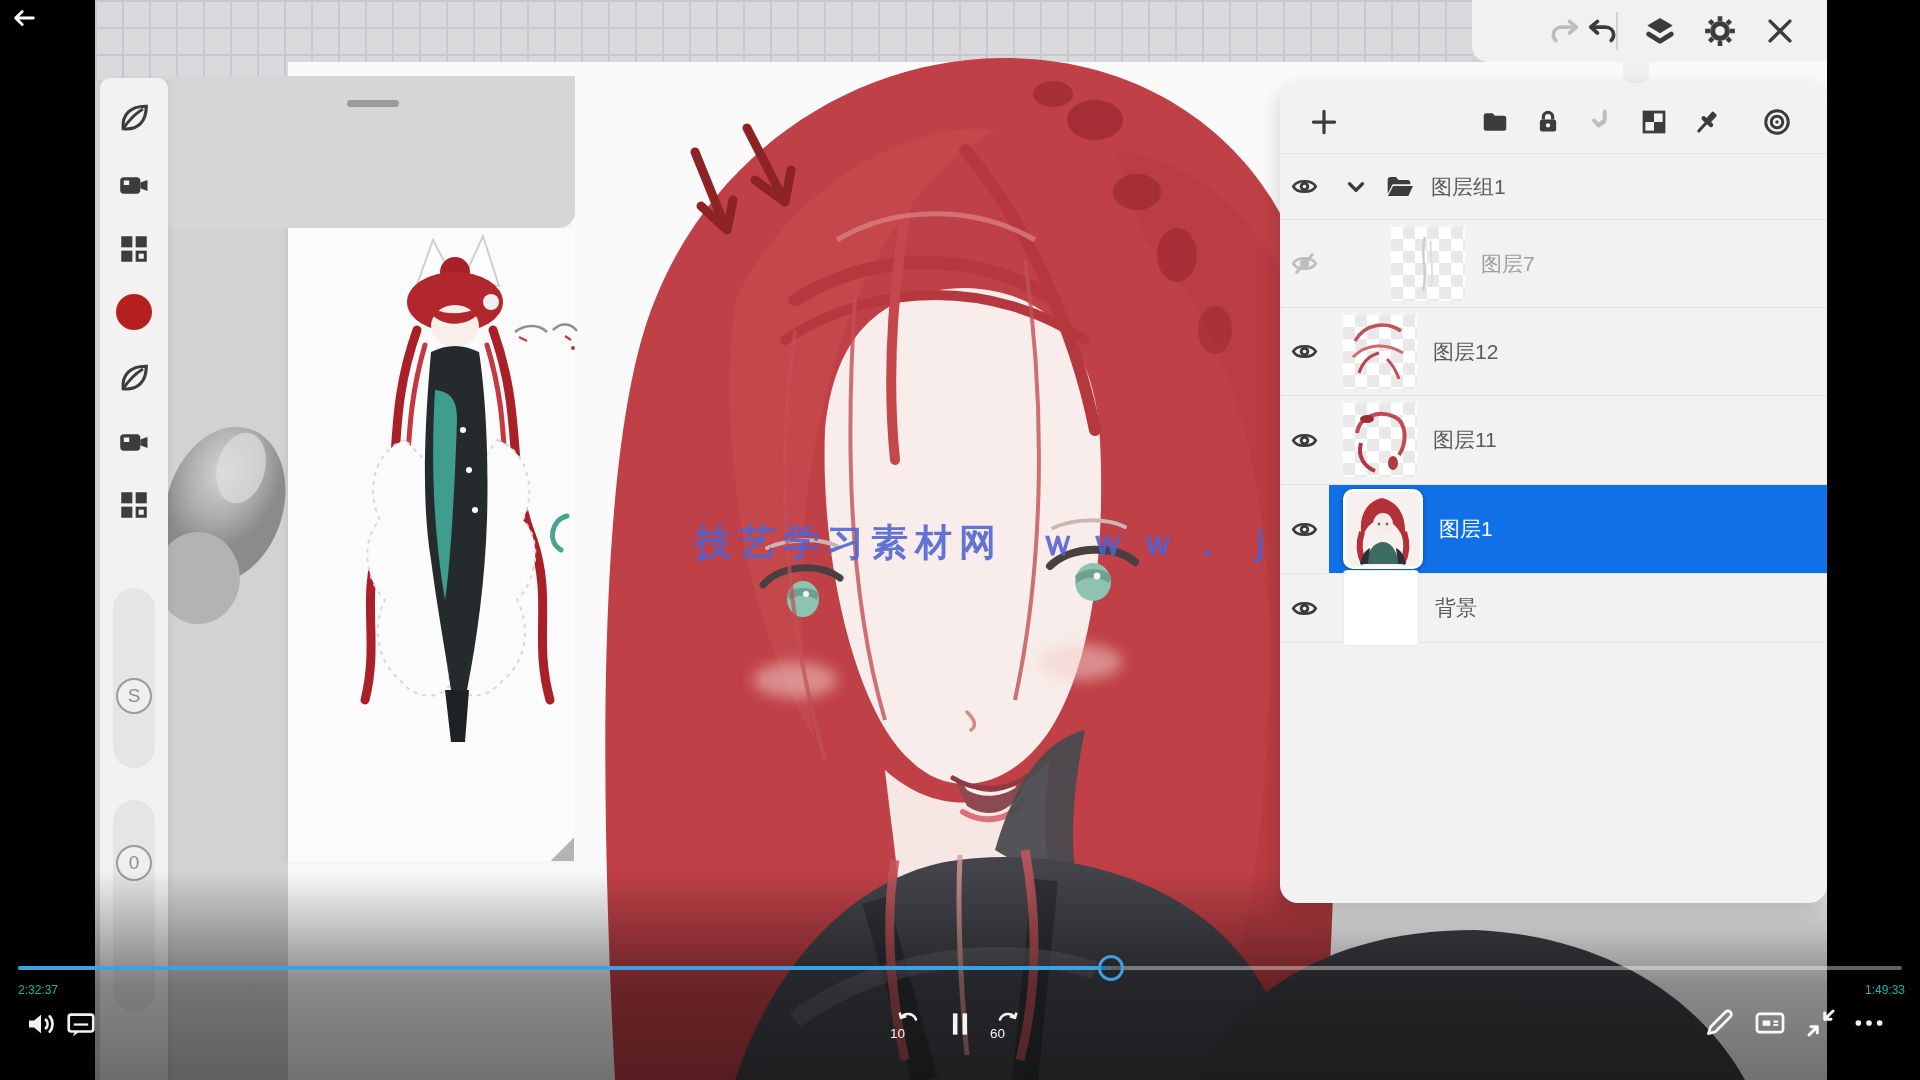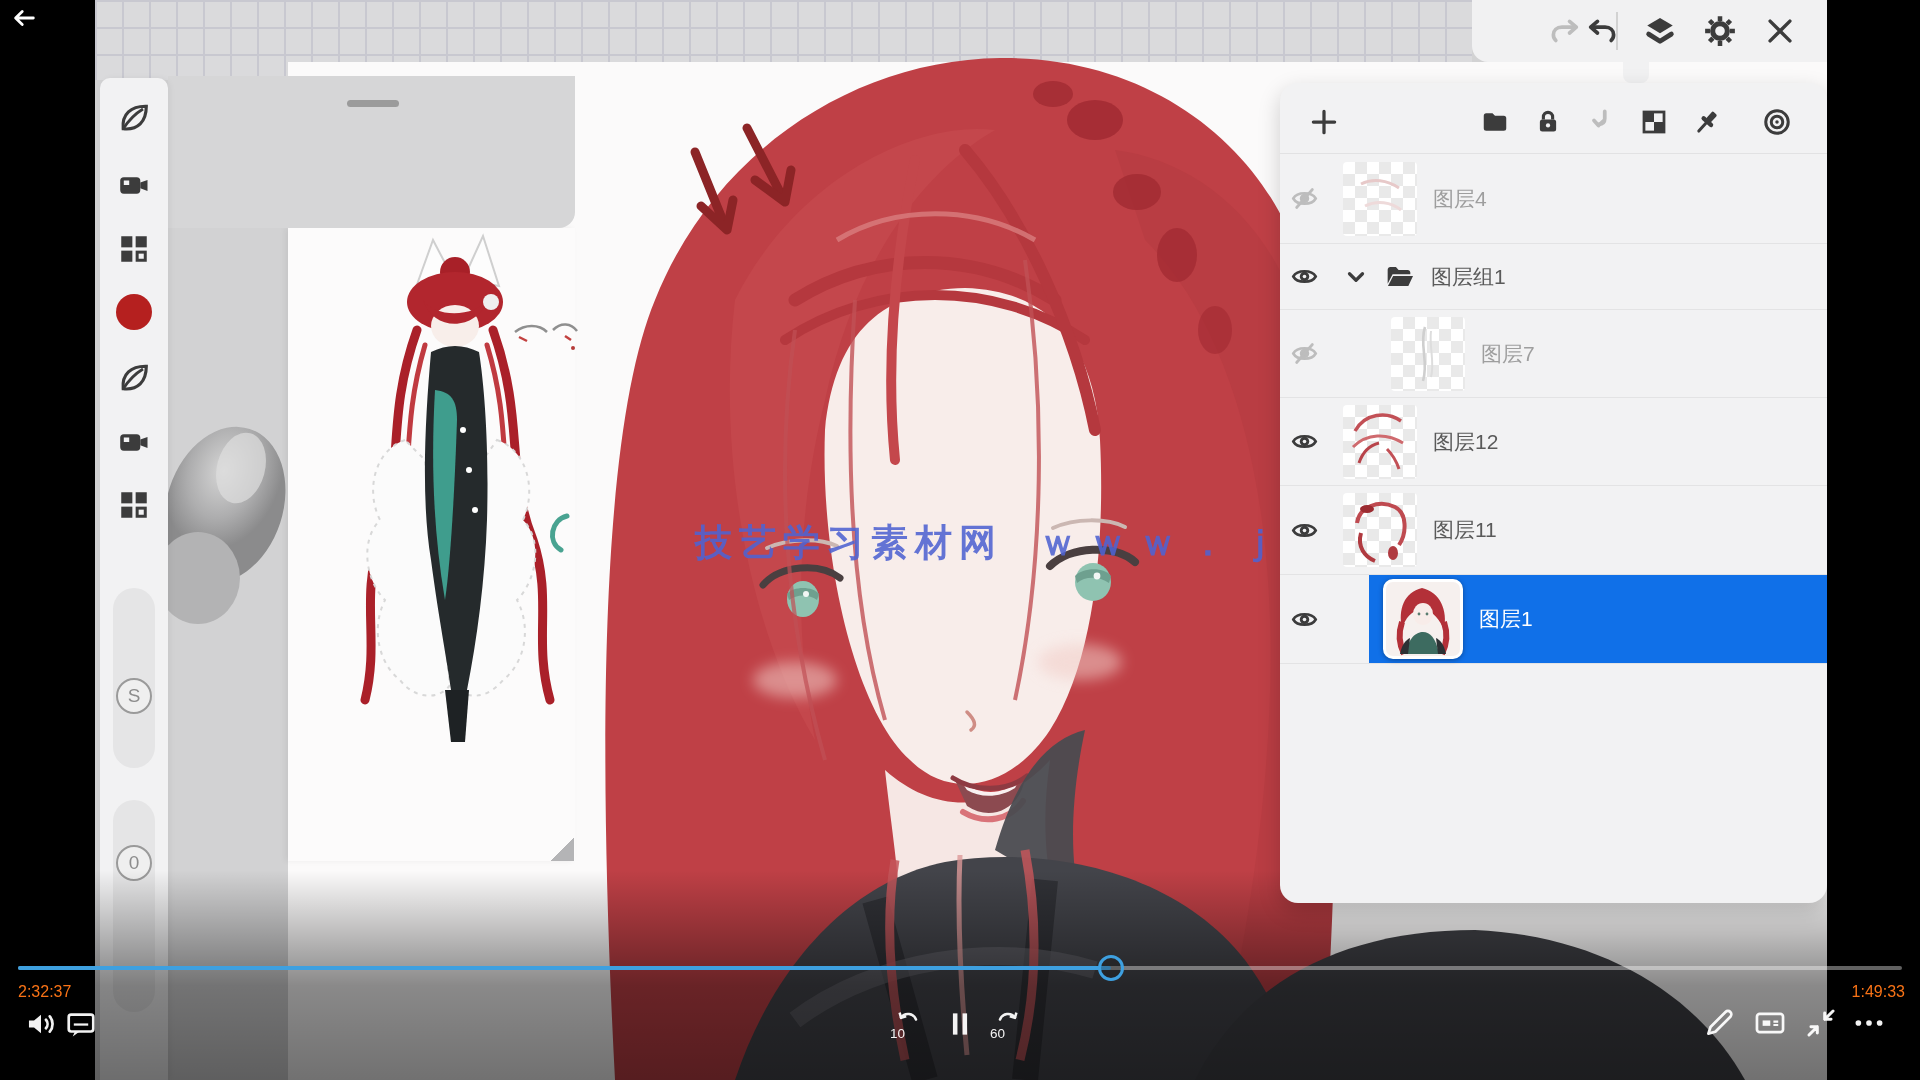--- a/index.html
+++ b/index.html
@@ -46,21 +46,21 @@
   
   .lpanel{position:absolute;left:1185px;top:83px;width:547px;height:820px;background:#f2f2f3;
     border-radius:18px;z-index:35;box-shadow:0 8px 22px rgba(0,0,0,.18);overflow:hidden;}
   .lph{position:relative;height:70px;border-bottom:1px solid #e2e2e3;}
   .lph .tool{position:absolute;top:24px;width:30px;height:30px;}
   .lrow{position:relative;display:flex;align-items:center;border-bottom:1px solid #e3e3e4;}
   .h89{height:89px}.h65{height:65px}.h87{height:87px}.h91{height:91px}.h88{height:88px}.h68{height:68px}
   .eyecell{width:49px;flex:0 0 49px;display:flex;align-items:center;justify-content:center;}
   .eyecell svg{width:27px;height:27px;}
   .rowbody{flex:1;height:100%;display:flex;align-items:center;padding-left:14px;}
-  .lrow.sel .rowbody{background:#1070e8;margin-left:40px;}
+  .lrow.sel .rowbody{background:#1070e8;}
   .thumb{width:74px;height:74px;border-radius:4px;overflow:hidden;flex:0 0 74px;position:relative;}
   .checker{background-color:#fff;background-image:
     linear-gradient(45deg,#e9e9e9 25%,transparent 25%,transparent 75%,#e9e9e9 75%),
     linear-gradient(45deg,#e9e9e9 25%,transparent 25%,transparent 75%,#e9e9e9 75%);
     background-size:24px 24px;background-position:0 0,12px 12px;}
   .whitethumb{background:#fff;border:1px solid #ececec;}
   .indent1 .rowbody{padding-left:62px;}
   .llabel{margin-left:16px;font-size:21px;color:#5a5a5a;}
   .lrow.hid .llabel{color:#9e9e9e;}
   .lrow.sel .llabel{color:#fff;}
@@ -71,21 +71,21 @@
   
   .barL{position:absolute;left:0;top:0;width:95px;height:1080px;background:#000;z-index:40;}
   .barR{position:absolute;left:1827px;top:0;width:93px;height:1080px;background:#000;z-index:40;}
   .botgrad{position:absolute;left:95px;right:93px;bottom:0;height:210px;z-index:30;
     background:linear-gradient(to bottom,rgba(0,0,0,0),rgba(0,0,0,.45) 55%,rgba(0,0,0,.55));}
   .progress{position:absolute;left:18px;right:18px;top:966px;height:4px;z-index:50;
     background:rgba(255,255,255,.38);border-radius:2px;}
   .played{position:absolute;left:0;top:0;height:4px;background:#3ea0e0;border-radius:2px;}
   .knob{position:absolute;top:-11px;width:20px;height:20px;border:3px solid #3ea0e0;border-radius:50%;
     background:rgba(25,25,25,.3);transform:translateX(-50%);}
-  .ptime{position:absolute;top:983px;color:#f97316;font-size:16px;z-index:50;text-shadow:0 1px 2px rgba(0,0,0,.6);}
+  .ptime{position:absolute;top:983px;color:#14b8a6;font-size:12px;z-index:50;text-shadow:0 1px 2px rgba(0,0,0,.6);}
   .pbtn{position:absolute;top:1006px;width:36px;height:36px;z-index:50;color:#fff;opacity:.95;}
   .skipnum{position:absolute;left:0;right:0;bottom:1px;text-align:left;font-size:13.5px;color:#fff;}
   .backbtn{position:absolute;left:10px;top:4px;width:28px;height:28px;color:#fff;z-index:60;}
 </style>
 </head>
 <body>
 
 <svg width="0" height="0" style="position:absolute">
 <defs>
 <symbol id="i-eye" viewBox="0 0 24 24">
@@ -437,36 +437,20 @@
               <use href="#i-pin"></use>
             </svg>
           </div>
         <div class="tool" style="left:482px">
             <svg class="ic dark" width="30" height="30">
               <use href="#i-history"></use>
             </svg>
           </div>
       </div>
 
-      <div class="lrow h89 hid">
-        <div class="eyecell">
-            <svg class="ic grey">
-              <use href="#i-eye-off"></use>
-            </svg>
-          </div>
-        <div class="rowbody">
-          <div class="thumb checker">
-            <svg viewBox="0 0 74 74" width="74" height="74">
-                <path d="M18 22 C30 16 44 18 56 26" fill="none" stroke="#e7c9c9" stroke-width="3"></path>
-                <path d="M22 44 C34 38 48 40 58 48" fill="none" stroke="#eedada" stroke-width="3"></path>
-              </svg>
-          </div>
-          <div class="llabel">图层4</div>
-        </div>
-      </div>
 
       <div class="lrow h65">
         <div class="eyecell">
             <svg class="ic dark">
               <use href="#i-eye"></use>
             </svg>
           </div>
         <div class="rowbody">
           <svg class="gchev dark">
               <use href="#i-chev"></use>
@@ -552,20 +536,31 @@
                 <circle cx="41" cy="32" r="1.4" fill="#5a7d70"></circle>
                 <path d="M20 72 C22 56 30 50 37 50 C44 50 50 56 53 72 Z" fill="#3d6b60"></path>
                 <path d="M14 72 C16 62 20 58 24 56 L22 72 Z" fill="#2c3134"></path>
                 <path d="M60 72 C58 62 54 58 50 56 L52 72 Z" fill="#2c3134"></path>
               </svg>
           </div>
           <div class="llabel">图层1</div>
         </div>
       </div>
 
+      <div class="lrow h68">
+        <div class="eyecell">
+            <svg class="ic dark">
+              <use href="#i-eye"></use>
+            </svg>
+          </div>
+        <div class="rowbody">
+          <div class="thumb whitethumb"></div>
+          <div class="llabel">背景</div>
+        </div>
+      </div>
     </div>
   </div>
 
   <div class="botgrad"></div>
   <div class="barL"></div>
   <div class="barR"></div>
 
   <div class="backbtn">
       <svg class="ic white" width="28" height="28">
         <use href="#i-back"></use>

